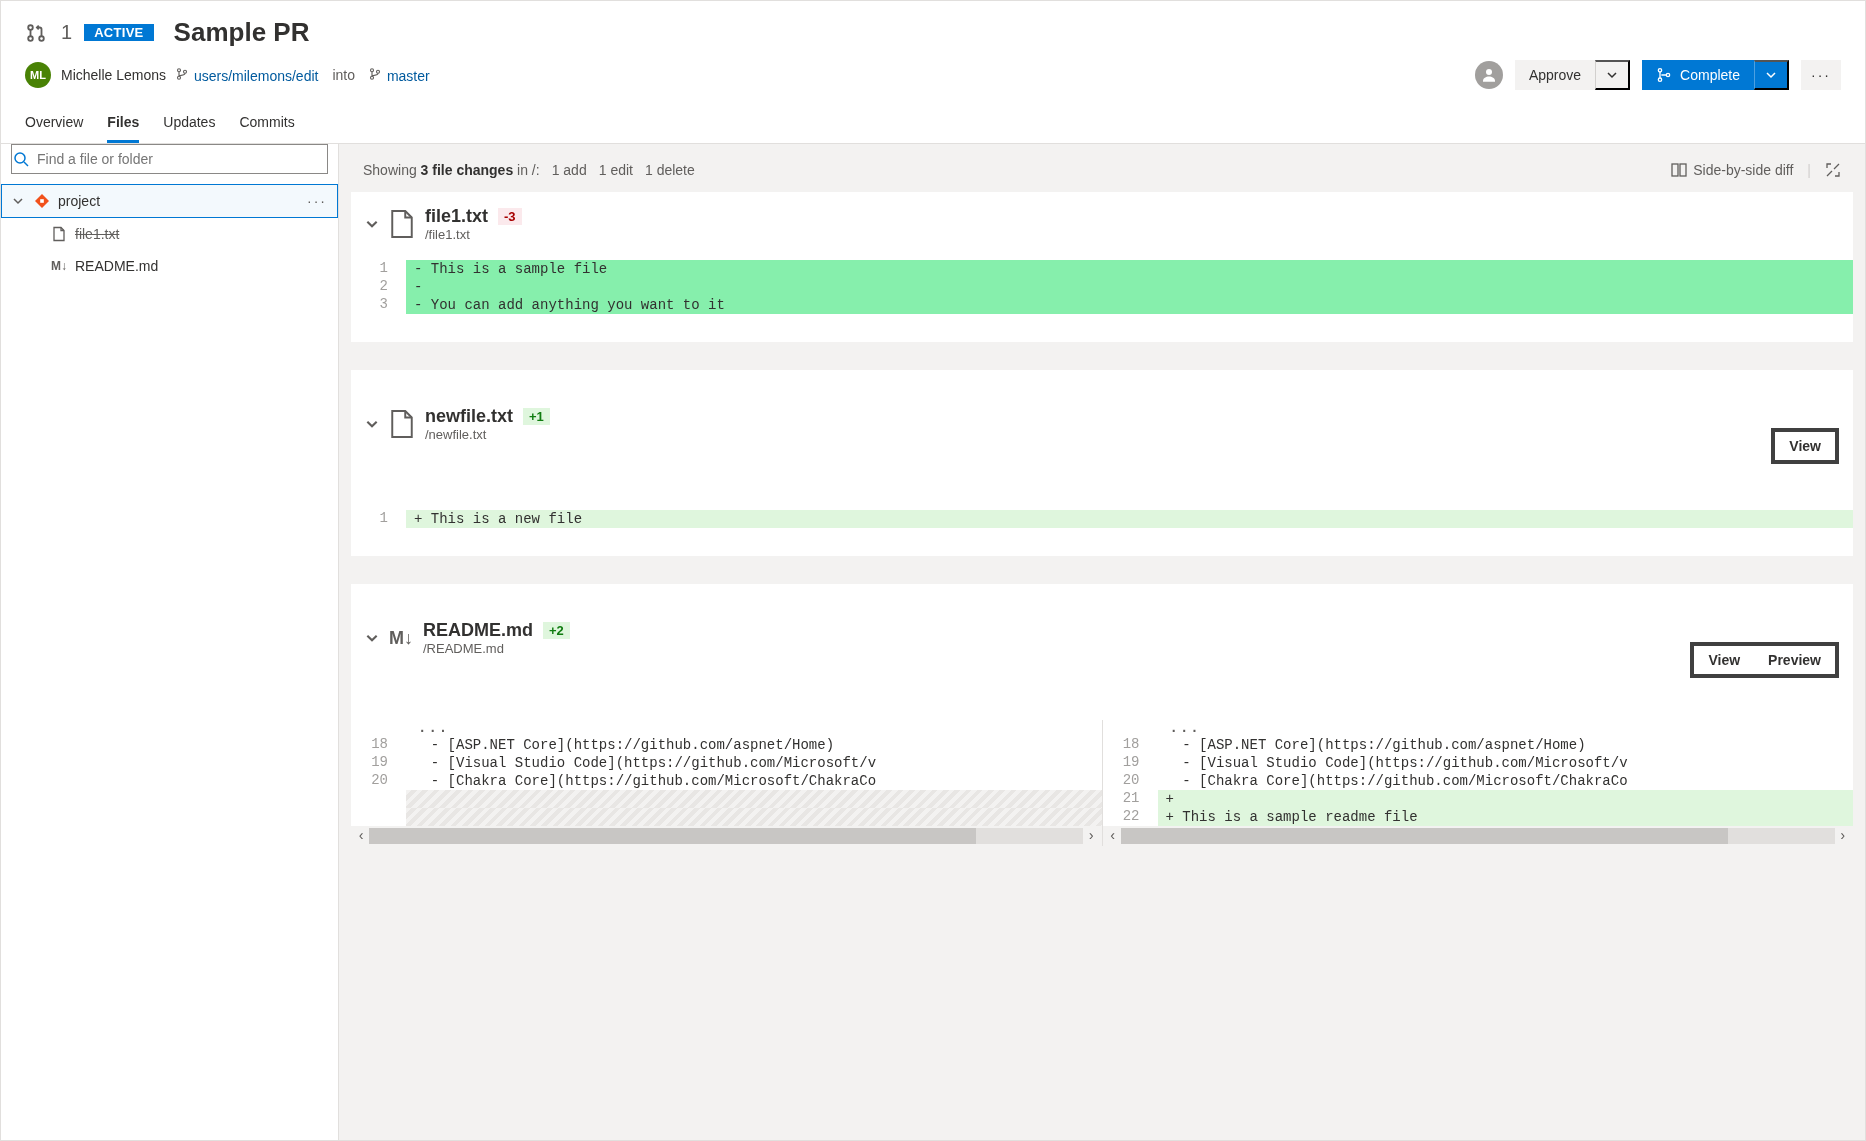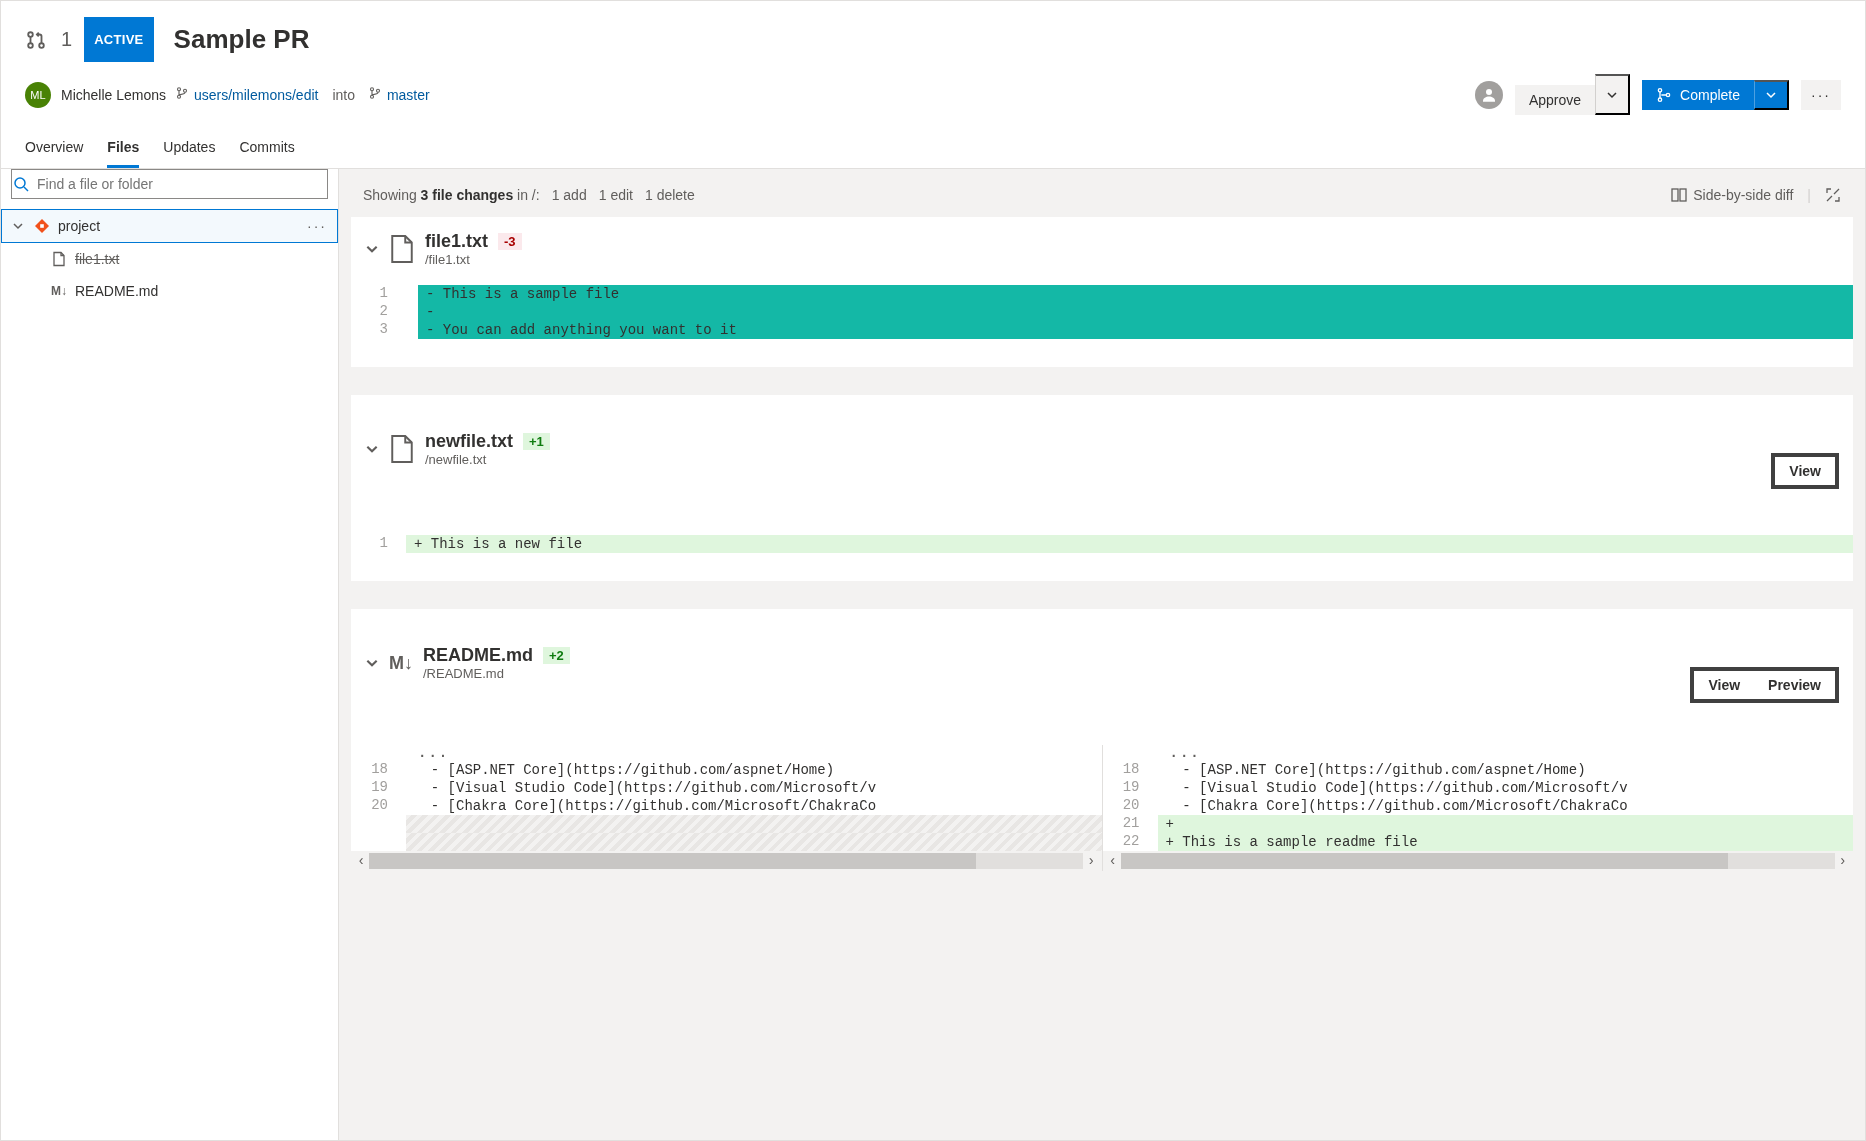--- a/index.html
+++ b/index.html
@@ -4,34 +4,34 @@
 <style>
 * { margin: 0; padding: 0; box-sizing: border-box; }
 body { font-family: "Segoe UI", -apple-system, BlinkMacSystemFont, sans-serif; color: #323130; font-size: 14px; background: #fff; }
 .page { width: 1866px; height: 1141px; display: flex; flex-direction: column; border: 1px solid #e1dfdd; }
 
 
 .header { padding: 16px 24px 0 24px; }
 .header-top { display: flex; align-items: center; gap: 12px; margin-bottom: 12px; }
 .pr-icon { font-size: 18px; color: #605e5c; display:inline-flex; align-items:center;}
 .pr-num { font-size: 20px; color: #605e5c; margin-left: 2px;}
-.status-badge { background: #0078d4; color: #fff; padding: 15px 10px; font-weight: 600; font-size: 13px; letter-spacing: 0.3px;}
+.status-badge { background: #0078d4; color: #fff; padding: 1px 10px; font-weight: 600; font-size: 13px; letter-spacing: 0.3px;}
 .pr-title { font-size: 26px; font-weight: 600; margin-left: 8px;}
 .header-meta { display: flex; align-items: center; gap: 10px; margin-bottom: 14px; justify-content: space-between;}
 .meta-left { display: flex; align-items: center; gap: 10px;}
-.avatar { width: 26px; height: 26px; border-radius: 50%; background: #498205; color: #fff; font-size: 11px; font-weight: 400; display: flex; align-items: center; justify-content: center;}
+.avatar { width: 26px; height: 26px; border-radius: 50%; background: #498205; color: #fff; font-size: 11px; font-weight: 700; display: flex; align-items: center; justify-content: center;}
 .author-name { color: #323130;}
 .branch-icon { color: #605e5c; margin-right: 2px;}
 .branch-link { color: #005a9e; }
 .into { color: #605e5c; margin: 0 4px;}
 .meta-right { display: flex; align-items: center; gap: 12px;}
 .reviewer-icon { width: 28px; height: 28px; border-radius: 50%; background: #a19f9d; display:flex; align-items:center; justify-content:center; color:#fff;}
 .btn { padding: 7px 14px; border: none; cursor: pointer; font-size: 14px;}
 .btn-split { display: flex; align-items: stretch;}
-.btn-approve { background: #f3f2f1; color: #323130; display:flex; align-items:center;margin-top:11px;}
+.btn-approve { background: #f3f2f1; color: #323130; display:flex; align-items:center;}
 .btn-approve-chev { background: #f3f2f1; color: #323130; border-left: 1px solid #d2d0ce; padding: 7px 10px; display:flex; align-items:center;}
 .btn-complete { background: #0078d4; color: #fff; display:flex; align-items:center; gap:8px;}
 .btn-complete-chev { background: #0078d4; color: #fff; border-left: 1px solid rgba(255,255,255,0.3); padding: 7px 10px; display:flex; align-items:center;}
 .btn-more { background: #f3f2f1; color: #323130; padding: 7px 10px;}
 
 
 .tabs { display: flex; gap: 24px; padding: 0 24px; border-bottom: 1px solid #e1dfdd;}
 .tab { padding: 10px 0; cursor: pointer; color: #323130;}
 .tab.active { border-bottom: 3px solid #0078d4; font-weight: 600;}
 
@@ -74,21 +74,21 @@
 .diff-neg { background: #fbe9ec; color: #a80000;}
 .diff-pos { background: #dff6dd; color: #107c10;}
 .file-actions { margin-left: auto; display: flex; gap: 0;}
 .file-action-btn { border: none; background: transparent; padding: 6px 14px; cursor:pointer; font-size:14px; font-weight:600; color:#323130;}
 .highlight-box { border: 4px solid #404040; padding: 0; margin-top: 44px;}
 
 .diff-body { font-family: Consolas, "Courier New", monospace; font-size: 14px;}
 .diff-row { display: flex; }
 .lineno { width: 55px; text-align: right; padding-right: 18px; color: #a19f9d; user-select:none;}
 .linetext { flex:1; padding: 1px 8px; white-space: pre;}
-.del { background: #14b8a6; margin-left: 12px;}
+.del { background: #86efac;}
 .add { background: #dff6dd;}
 .ctx { }
 .ellipsis { color: #605e5c; padding-left: 12px; font-weight:bold; letter-spacing:2px;}
 
 .split { display: flex;}
 .split-col { flex: 1; overflow: hidden; position:relative;}
 .split-col:first-child { border-right: 1px solid #e1dfdd;}
 .hatched { background: repeating-linear-gradient(135deg, #f3f2f1 0, #f3f2f1 4px, #e8e6e4 4px, #e8e6e4 8px);}
 .scroll-hint { display: flex; align-items:center; padding: 2px 6px; color: #605e5c; background:#f3f2f1;}
 .scroll-track { flex:1; height: 16px; background: #e1dfdd; margin: 0 4px; position:relative;}

